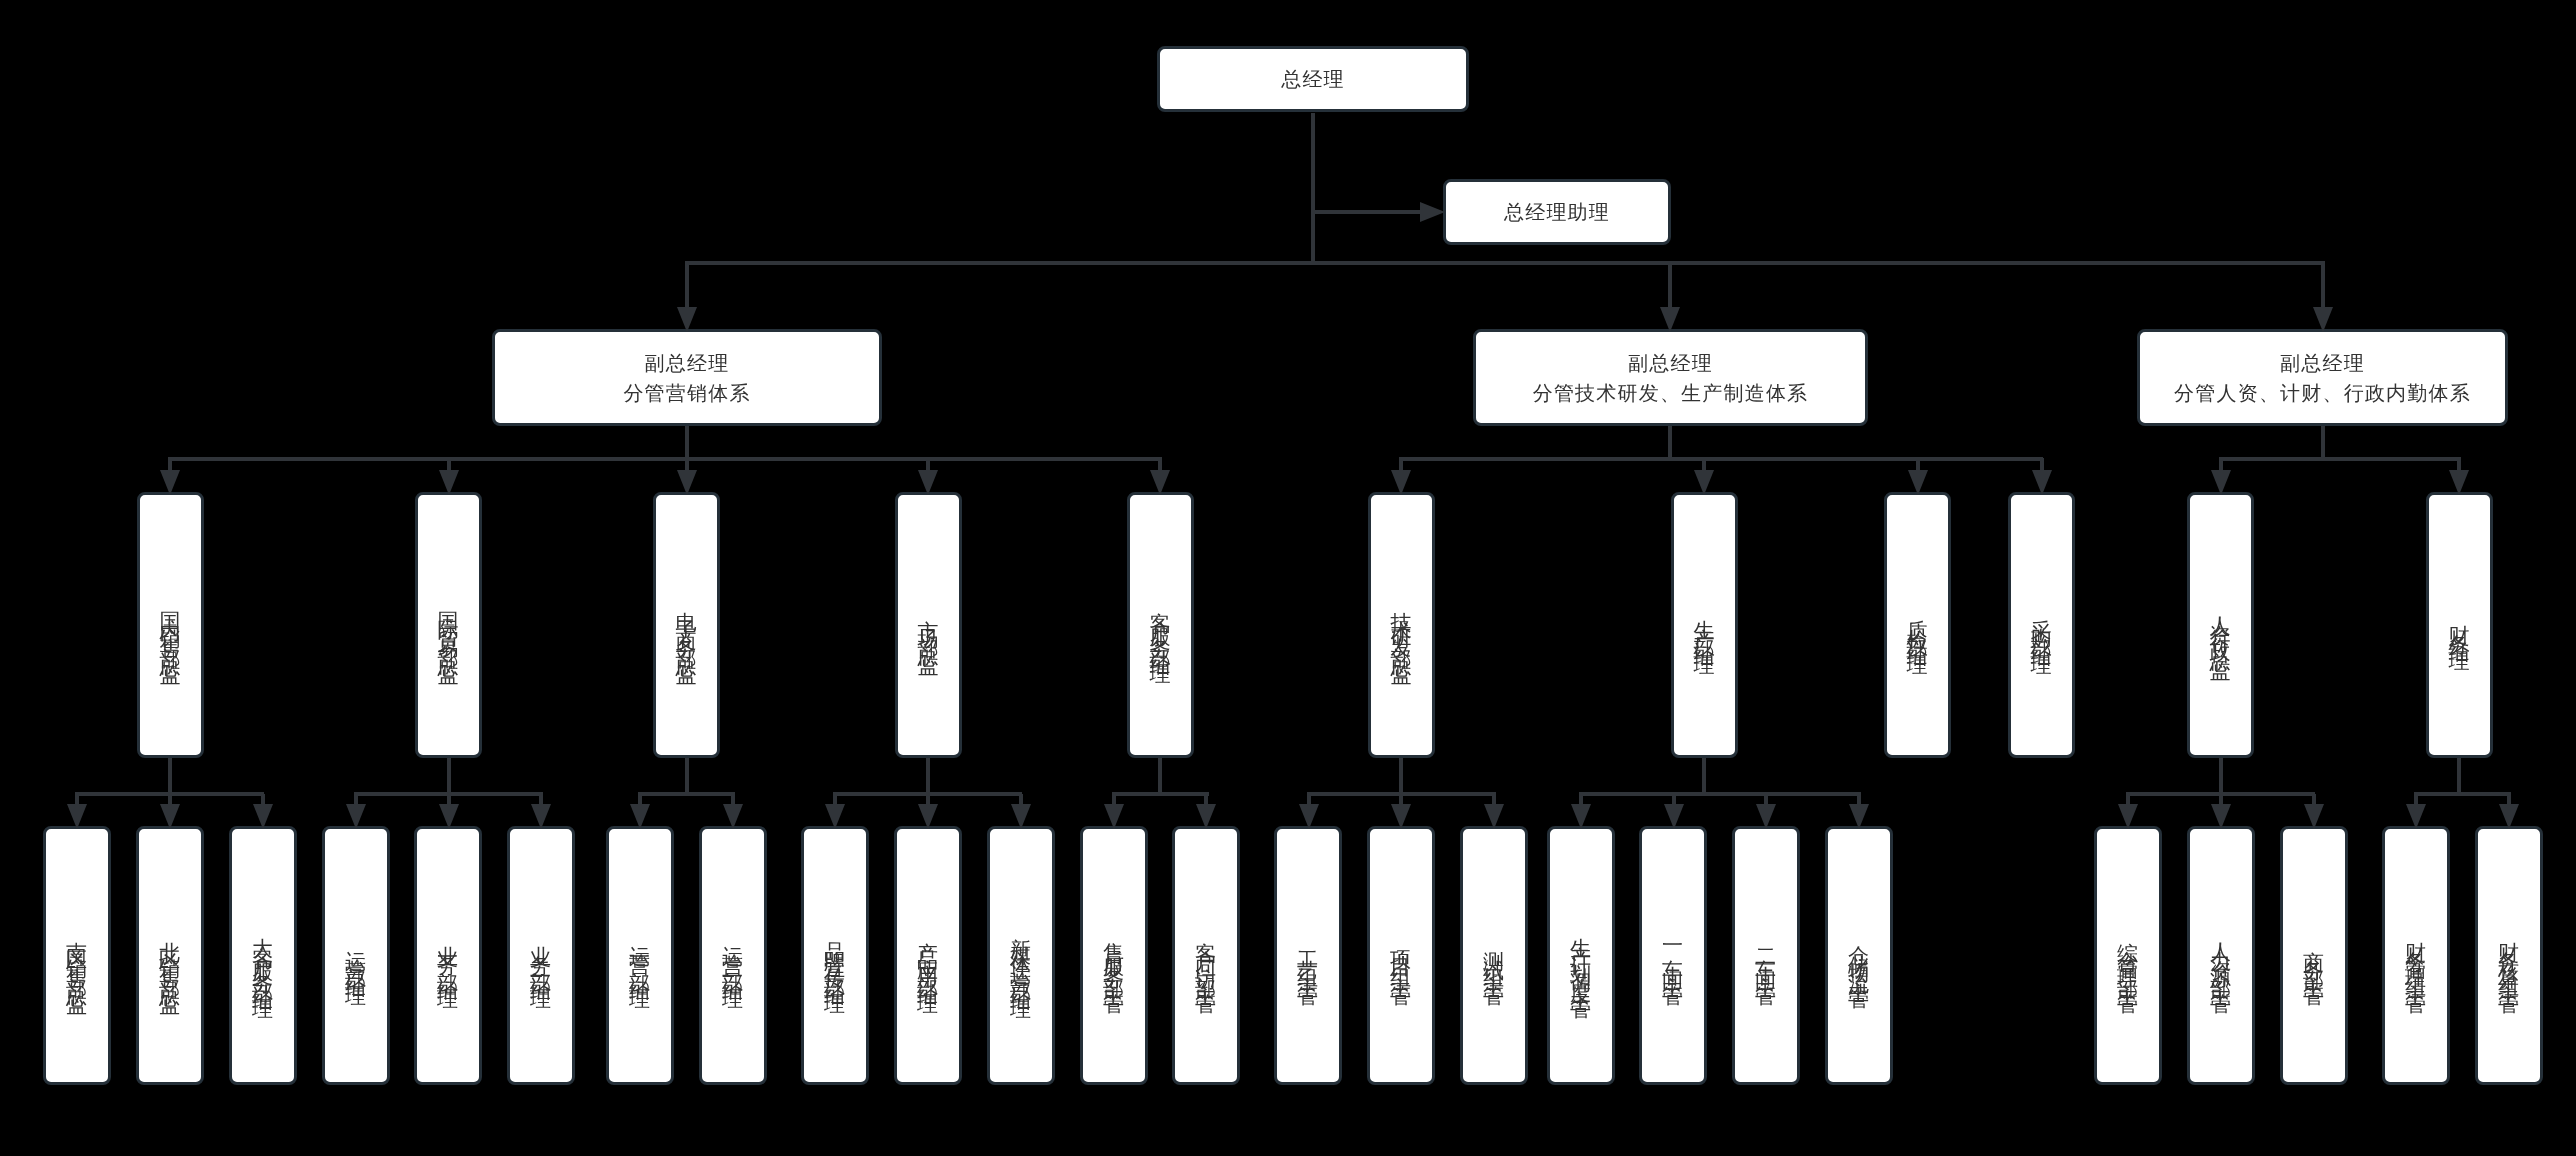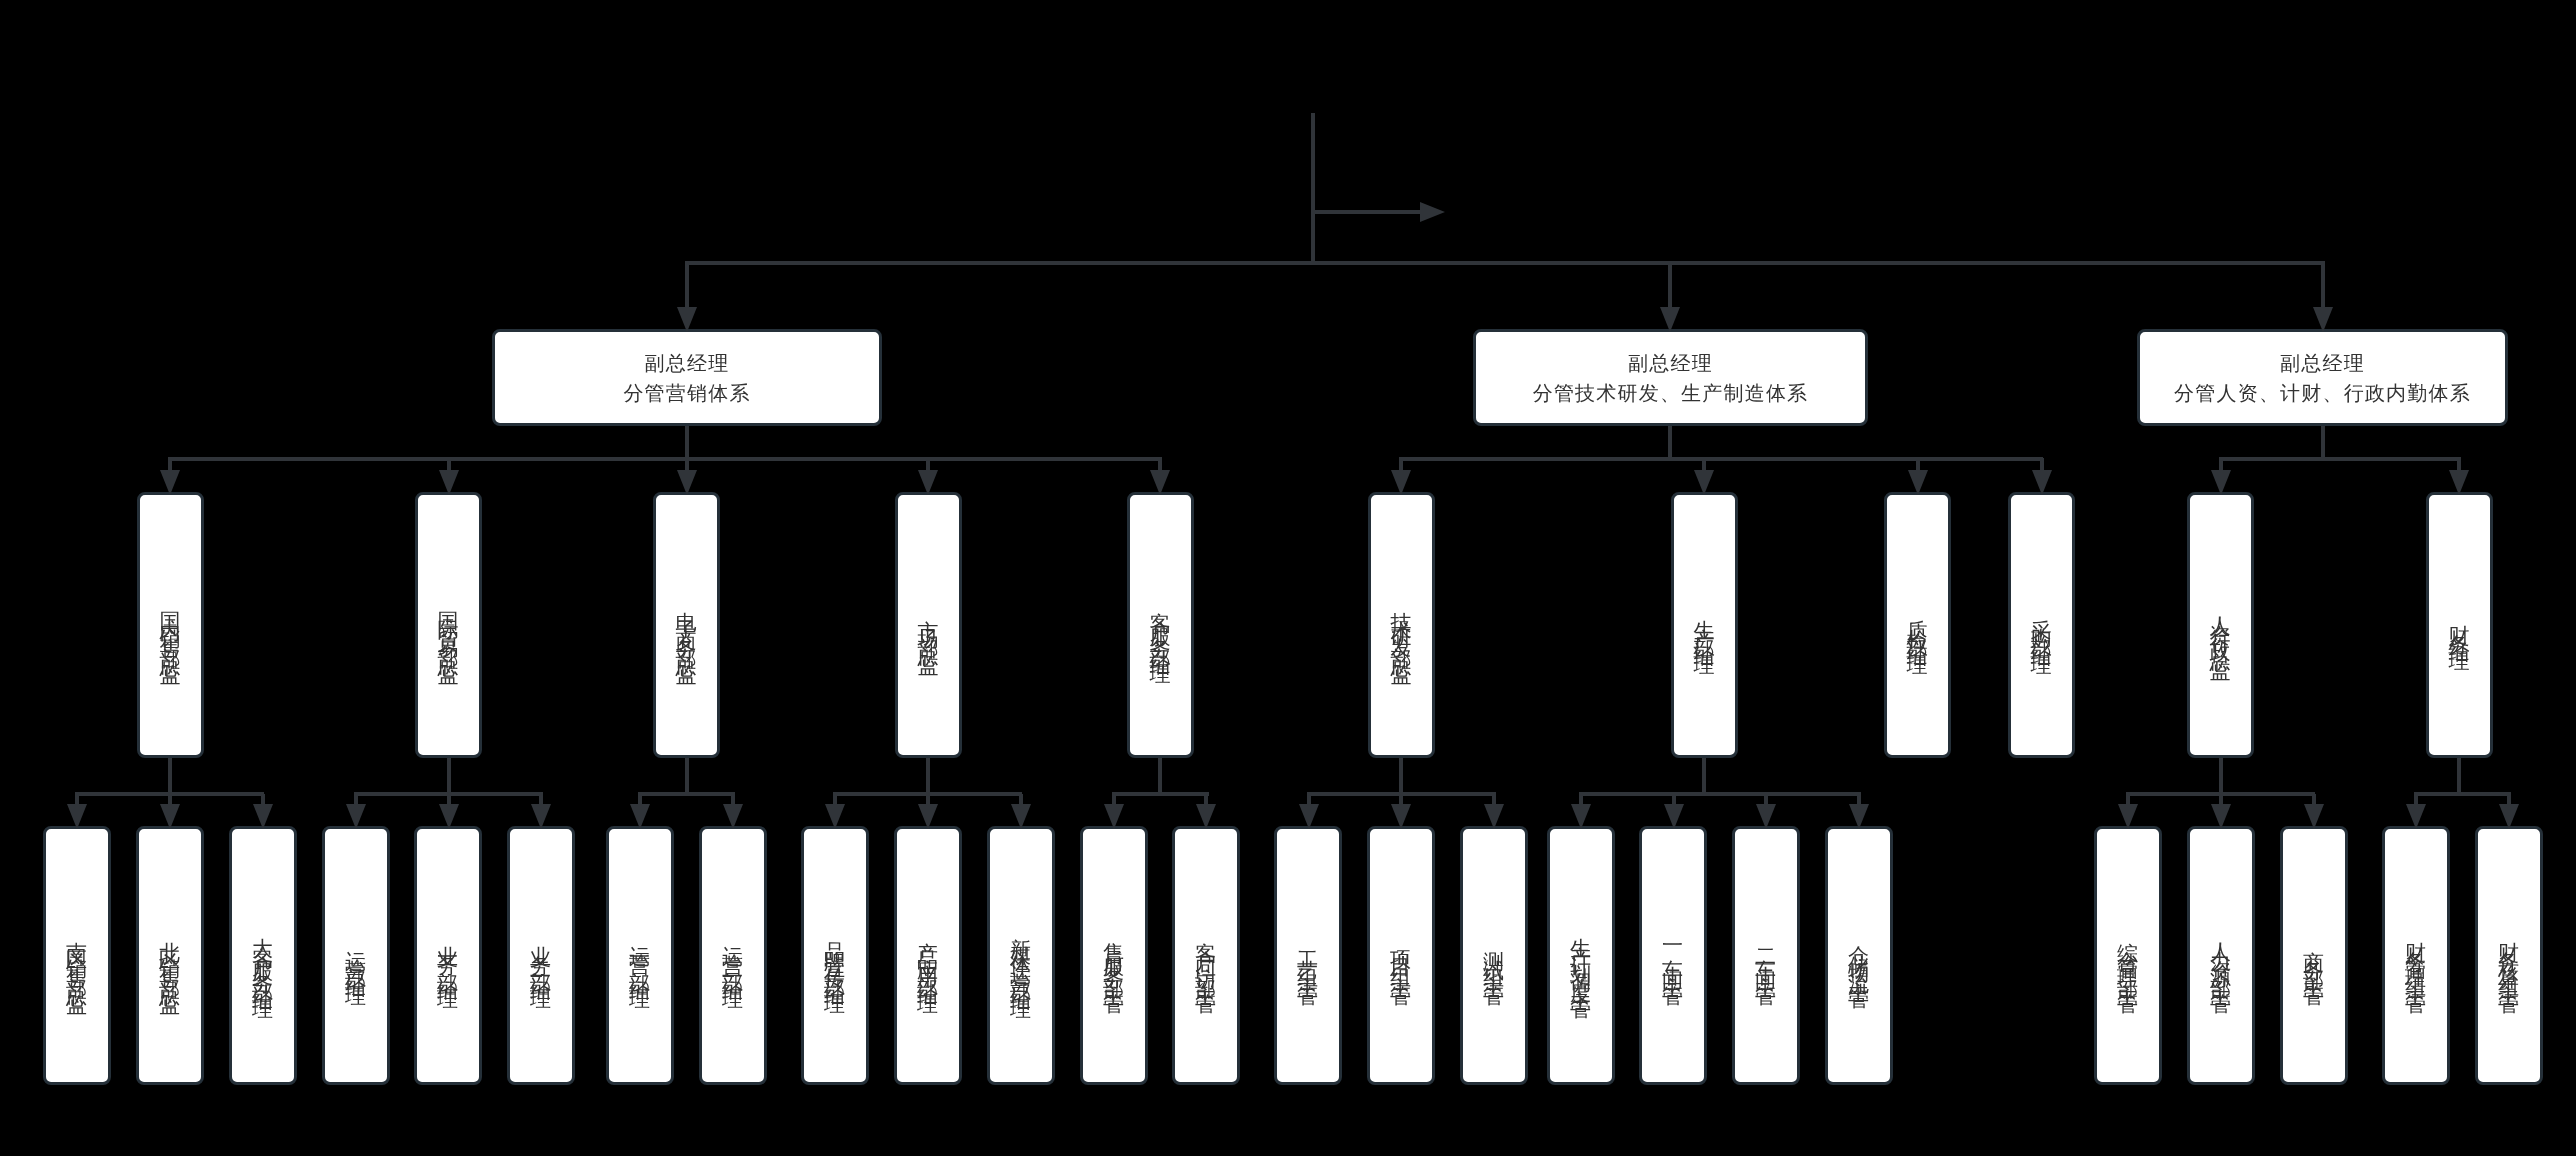--- a/index.html
+++ b/index.html
@@ -59,20 +59,26 @@
     height: 0;
     border-top: 10px solid transparent;
     border-bottom: 10px solid transparent;
     border-left: 25px solid #303439;
   }
 </style>
 </head>
 <body>
 
 <div id="canvas" style="width: 2576px; height: 1156px; background: rgb(0, 0, 0);">
+    <div class="node" style="left: 1157px; top: 46px; width: 312px; height: 66px;">
+      <span class="label">总经理</span>
+    </div>
+    <div class="node" style="left: 1443px; top: 179px; width: 228px; height: 66px;">
+      <span class="label">总经理助理</span>
+    </div>
     <div class="node" style="left: 492px; top: 329px; width: 390px; height: 97px;">
       <span class="label">副总经理
 分管营销体系</span>
     </div>
     <div class="node" style="left: 1473px; top: 329px; width: 395px; height: 97px;">
       <span class="label">副总经理
 分管技术研发、生产制造体系</span>
     </div>
     <div class="node" style="left: 2137px; top: 329px; width: 371px; height: 97px;">
       <span class="label">副总经理

